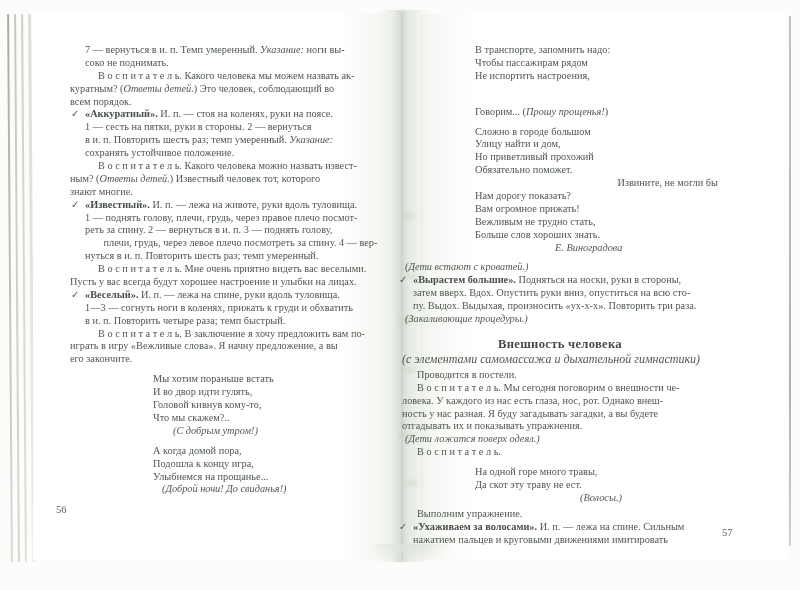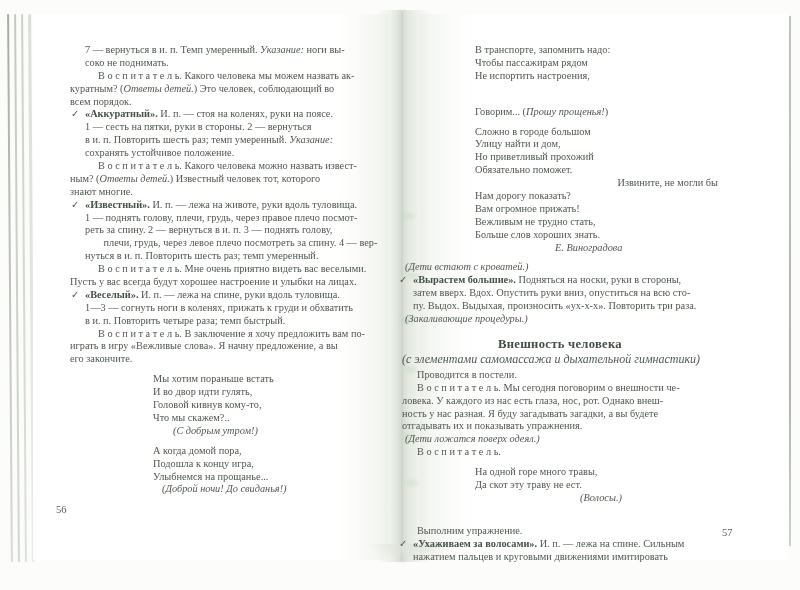--- a/index.html
+++ b/index.html
@@ -136,20 +136,20 @@
       <div class="line" style="padding-left: 15px; margin-top: 3px;"><span>Проводится в постели.</span></div>
       <div class="line" style="padding-left: 15px;"><span>В о с п и т а т е л ь. Мы сегодня поговорим о внешности че-</span></div>
       <div class="line"><span>ловека. У каждого из нас есть глаза, нос, рот. Однако внеш-</span></div>
       <div class="line"><span>ность у нас разная. Я буду загадывать загадки, а вы будете</span></div>
       <div class="line"><span>отгадывать их и показывать упражнения.</span></div>
       <div class="line" style="padding-left: 3px;"><span class="i">(Дети ложатся поверх одеял.)</span></div>
       <div class="line" style="padding-left: 15px;"><span>В о с п и т а т е л ь.</span></div>
       <div class="line" style="padding-left: 73px; margin-top: 7px;"><span>На одной горе много травы,</span></div>
       <div class="line" style="padding-left: 73px;"><span>Да скот эту траву не ест.</span></div>
       <div class="line" style="padding-left: 178px;"><span class="i">(Волосы.)</span></div>
-      <div class="line" style="padding-left: 15px; margin-top: 20px;"><span>Выполним упражнение.</span></div>
+      <div class="line" style="padding-left: 15px; margin-top: 3px;"><span>Выполним упражнение.</span></div>
       <div class="line" style="padding-left: 11px;"><span class="check" style="left: -3px;">✓</span><span class="b">«Ухаживаем за волосами».</span><span> И. п. — лежа на спине. Сильным</span></div>
       <div class="line" style="padding-left: 11px;"><span>нажатием пальцев и круговыми движениями имитировать</span></div>
     </div>
 
   <div class="page-number num-left">56</div>
   <div class="page-number num-right">57</div>
 </div>
 
 </body></html>

